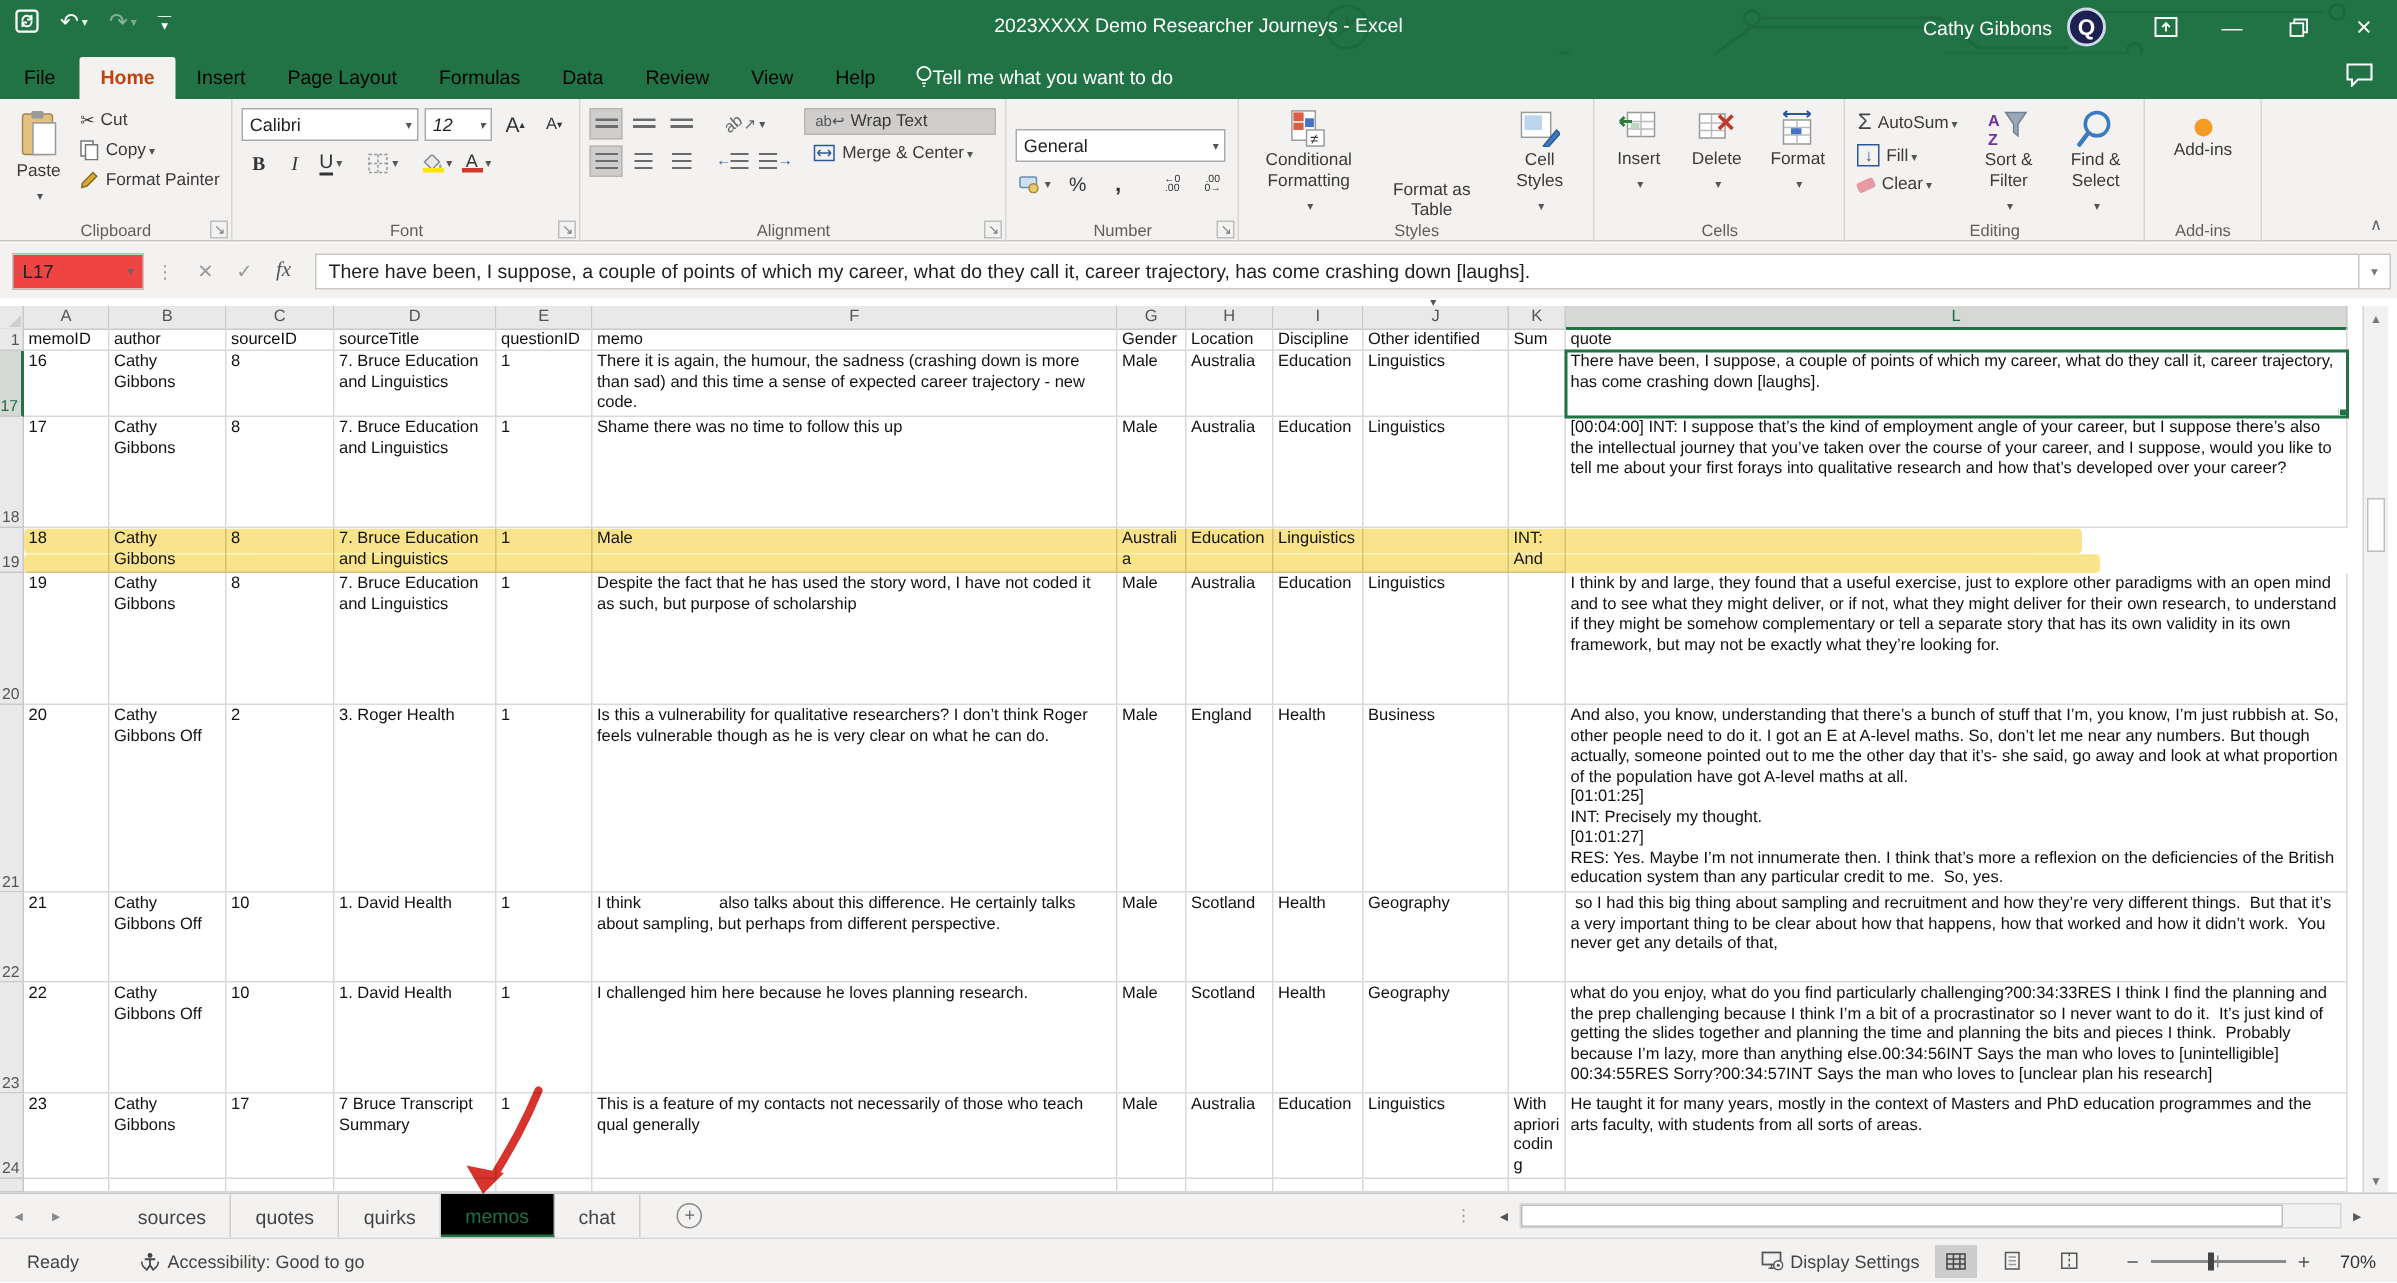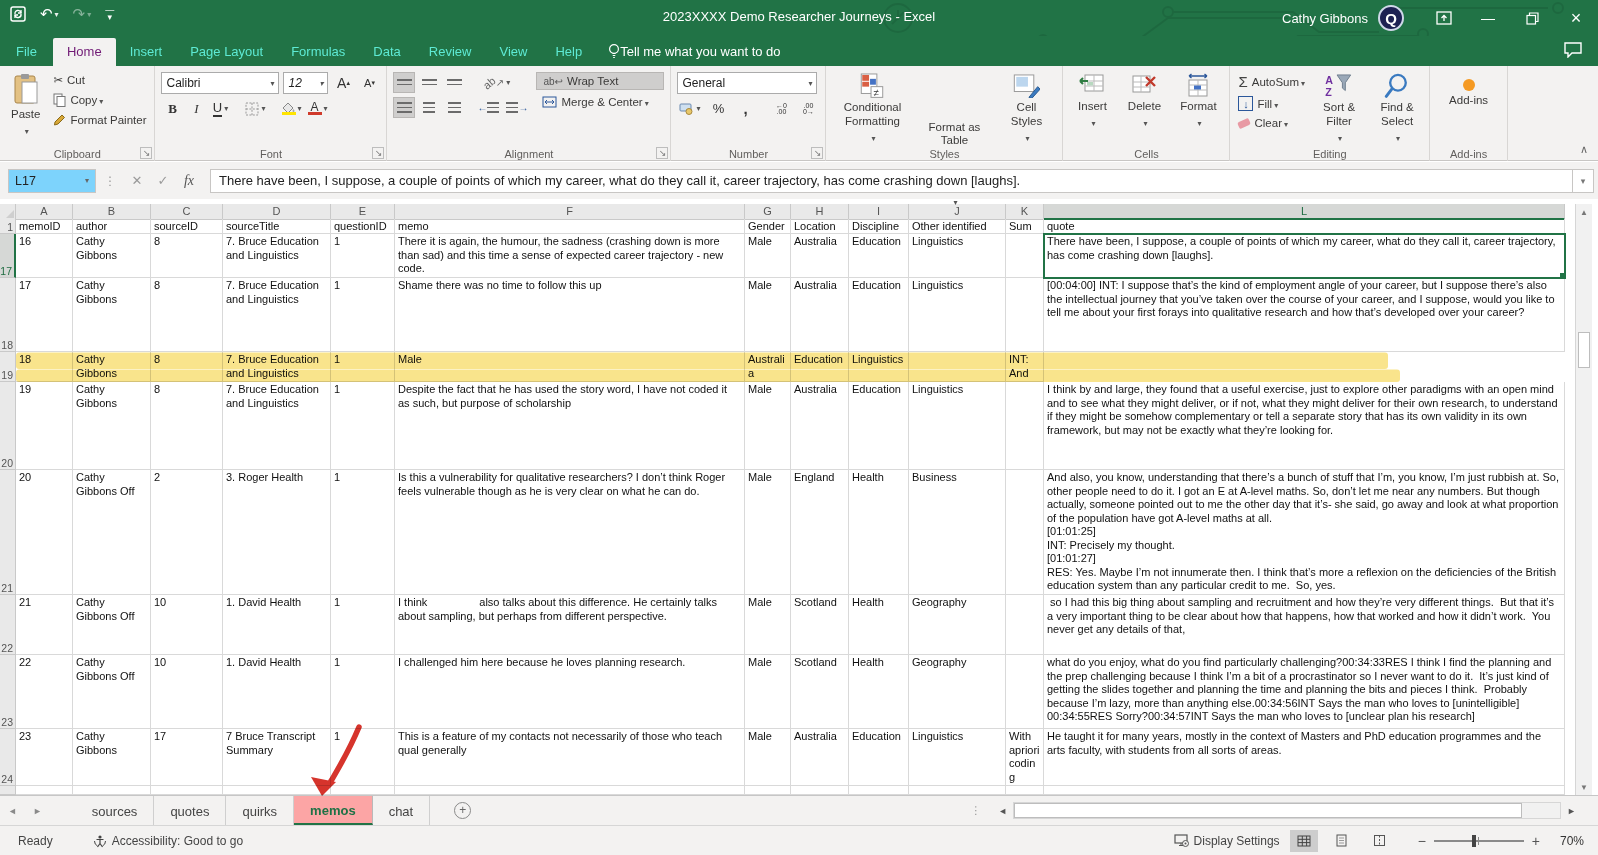--- a/index.html
+++ b/index.html
@@ -15,22 +15,22 @@
   .mini-dd { font-size:8px; opacity:.9; }
   #title-text { position:absolute; left:0; right:0; top:9px; text-align:center; font-size:13px; z-index:4;}
   #tb-right { position:absolute; right:0; top:0; height:36px; display:flex; align-items:center; z-index:6;}
   #user-name { font-size:13px; margin-right:10px; }
   #avatar { width:26px; height:26px; border-radius:50%; background:#1d2152; color:#fff; font-weight:bold; font-size:15px; display:flex; align-items:center; justify-content:center; border:2px solid #cfd8e8; margin-right:18px; cursor:pointer;}
   .winbtn { width:44px; height:34px; display:flex; align-items:center; justify-content:center; color:#fff; font-size:14px; cursor:pointer;}
   .winbtn svg { display:block; }
 
   
   #tabrow { position:absolute; left:0; top:36px; width:1598px; height:30px; background:#217346; display:flex; align-items:flex-end; z-index:5;}
-  .rtab { color:#5eead4; font-size:13px; padding:6px 14px 7px; cursor:pointer; }
-  .rtab.active { background:#f3f2f1; color:#701a75; font-weight:normal; border-radius:2px 2px 0 0; }
+  .rtab { color:#000000; font-size:13px; padding:6px 14px 7px; cursor:pointer; }
+  .rtab.active { background:#f3f2f1; color:#c2410c; font-weight:bold; border-radius:2px 2px 0 0; }
   #tellme { display:flex; align-items:center; gap:0; color:#fff; font-size:13px; padding:6px 12px 7px; cursor:pointer;}
   #comments-icon { position:absolute; right:16px; top:42px; cursor:pointer; z-index:6;}
 
   
   #ribbon { position:absolute; left:0; top:66px; width:1598px; height:95px; background:#f3f2f1; border-bottom:1px solid #c8c6c4; display:flex; z-index:4; }
   .rgroup { position:relative; height:95px; border-right:1px solid #d8d6d4; padding:4px 6px 14px; display:flex; gap:6px; }
   .glabel { position:absolute; bottom:1px; left:0; right:0; text-align:center; font-size:11px; color:#605e5c; }
   .launcher { position:absolute; right:2px; bottom:2px; font-size:9px; color:#7a7a7a; border:1px solid #bdbdbd; width:12px; height:12px; line-height:10px; text-align:center; cursor:pointer;}
   .bigbtn { display:flex; flex-direction:column; align-items:center; justify-content:flex-start; font-size:11.5px; color:#3b3a39; padding:3px 5px; cursor:pointer; text-align:center; line-height:1.15; gap:3px;}
   .bigbtn .dd::after{ content:"▾"; font-size:8px; color:#555; margin-left:2px;}
@@ -48,21 +48,21 @@
   .colorbar { display:block; width:14px; height:3px; margin-top:-1px;}
   .wrapbtn { background:#cfcecd; border:1px solid #b8b6b4; }
   .ic { display:inline-flex; align-items:center; justify-content:center; }
   .sigma { font-size:15px; color:#444; }
   .eraser { display:inline-block; width:12px; height:7px; background:#e89aa4; border-radius:2px; transform:rotate(-25deg); }
   .fillicon { display:inline-flex; align-items:center; justify-content:center; width:15px; height:15px; border:1px solid #2b579a; color:#2b579a; font-size:11px; }
   #ribbon-collapse { position:absolute; right:10px; bottom:4px; color:#666; font-size:11px; cursor:pointer;}
 
   
   #formulabar { position:absolute; left:0; top:162px; width:1598px; height:37px; background:#f3f2f1; display:flex; align-items:center; z-index:4;}
-  #namebox { width:88px; height:24px; background:#7dd3fc; border:1px solid #c8c6c4; margin-left:8px; display:flex; align-items:center; justify-content:space-between; padding:0 6px; font-size:12.5px; cursor:pointer;}
+  #namebox { width:88px; height:24px; background:#ef4444; border:1px solid #c8c6c4; margin-left:8px; display:flex; align-items:center; justify-content:space-between; padding:0 6px; font-size:12.5px; cursor:pointer;}
   #namebox::after{ content:"▾"; font-size:8px; color:#666;}
   #fb-split { color:#9a9a9a; font-size:12px; margin:0 8px; }
   .fb-btn { color:#9a9a9a; font-size:13px; width:26px; text-align:center; cursor:pointer;}
   #fx { font-family:"Liberation Serif",serif; font-style:italic; color:#555; font-size:14px;}
   #formula-input { flex:1; height:24px; background:#fff; border:1px solid #c8c6c4; border-right:none; margin-left:8px; display:flex; align-items:center; padding:0 8px; font-size:13px; color:#222; white-space:nowrap; overflow:hidden;}
   #fb-expand { width:22px; height:24px; background:#fff; border:1px solid #c8c6c4; display:flex; align-items:center; justify-content:center; color:#777; font-size:9px; margin-right:4px; cursor:pointer;}
 
   
   #grid { position:absolute; left:0; top:204px; width:1565px; z-index:2; background:#fff;}
   .sheet-row { display:grid; position:relative; }
@@ -80,21 +80,21 @@
   
   #vscroll { position:absolute; right:6px; top:204px; width:17px; height:591px; background:#f1f1f1; border-left:1px solid #d6d6d6; z-index:3; display:flex; flex-direction:column; align-items:center;}
   .vs-arrow { width:17px; height:16px; font-size:8px; color:#777; display:flex; align-items:center; justify-content:center; cursor:pointer;}
   #vs-thumb { position:absolute; top:128px; left:2px; width:12px; height:36px; background:#fff; border:1px solid #bdbdbd; cursor:grab;}
 
   
   #tabbar { position:absolute; left:0; top:795px; width:1598px; height:30px; background:#f3f2f1; border-top:1px solid #c6c6c6; display:flex; align-items:center; z-index:4;}
   .nav-ar { color:#8a8a8a; font-size:9px; padding:0 8px; cursor:pointer;}
   #sheettabs { display:flex; align-items:stretch; height:100%; margin-left:26px;}
   .stab { font-size:13px; color:#444; padding:5px 16px 4px; cursor:pointer; border-right:1px solid #cfcfcf; display:flex; align-items:center;}
-  .stab.active { background:#fca5a5; color:#1e7145; font-weight:bold; border-bottom:2px solid #217346; border-right:1px solid #b9b9b9;}
+  .stab.active { background:#000000; color:#1e7145; font-weight:normal; border-bottom:2px solid #217346; border-right:1px solid #b9b9b9;}
   #newsheet { width:17px; height:17px; border-radius:50%; border:1px solid #8a8a8a; color:#666; font-size:12px; line-height:14px; text-align:center; margin-left:24px; cursor:pointer;}
   #hs-split { color:#9a9a9a; font-size:11px; margin-left:auto; letter-spacing:1px; cursor:col-resize;}
   #hscroll { display:flex; align-items:center; height:100%; margin-left:10px; margin-right:16px;}
   .hs-arrow { color:#555; font-size:9px; padding:0 6px; cursor:pointer;}
   #hs-track { width:548px; height:17px; background:#f1f1f1; border:1px solid #d6d6d6; position:relative; }
   #hs-thumb { position:absolute; left:0; top:0; width:508px; height:15px; background:#fff; border:1px solid #bdbdbd; cursor:grab;}
 
   
   #statusbar { position:absolute; left:0; top:825px; width:1598px; height:30px; background:#f3f2f1; border-top:1px solid #d6d6d6; display:flex; align-items:center; font-size:12px; color:#444; z-index:4;}
   #status-ready { margin-left:18px; }
@@ -327,21 +327,21 @@
             <path d="M3 6 h9 M3 6 l2 -2 M3 6 l2 2 M12 6 l-2 -2 M12 6 l-2 2" stroke="#2b579a" fill="none"></path>
           </svg>
           <span class="dd">Merge &amp; Center</span>
         </div>
     </div>
     <div class="glabel">Alignment</div>
     <span class="launcher">↘</span>
   </div>
 
   <div class="rgroup" style="width:155px;">
-    <div class="stack" style="width:100%;">
+    <div class="stack" style="width:100%;justify-content:center;">
       <div class="combo" style="width:140px;">
           <span>General</span>
         </div>
       <div style="display:flex; gap:5px; align-items:center;">
         <span class="tbtn dd2">
             <svg width="15" height="12" viewBox="0 0 15 12">
               <rect x="1" y="1" width="11" height="7" rx="1" fill="#cfe0f0" stroke="#6a8ab0"></rect>
               <circle cx="10" cy="8.5" r="3" fill="#e8c86a" stroke="#a8883a"></circle>
             </svg>
           </span>

